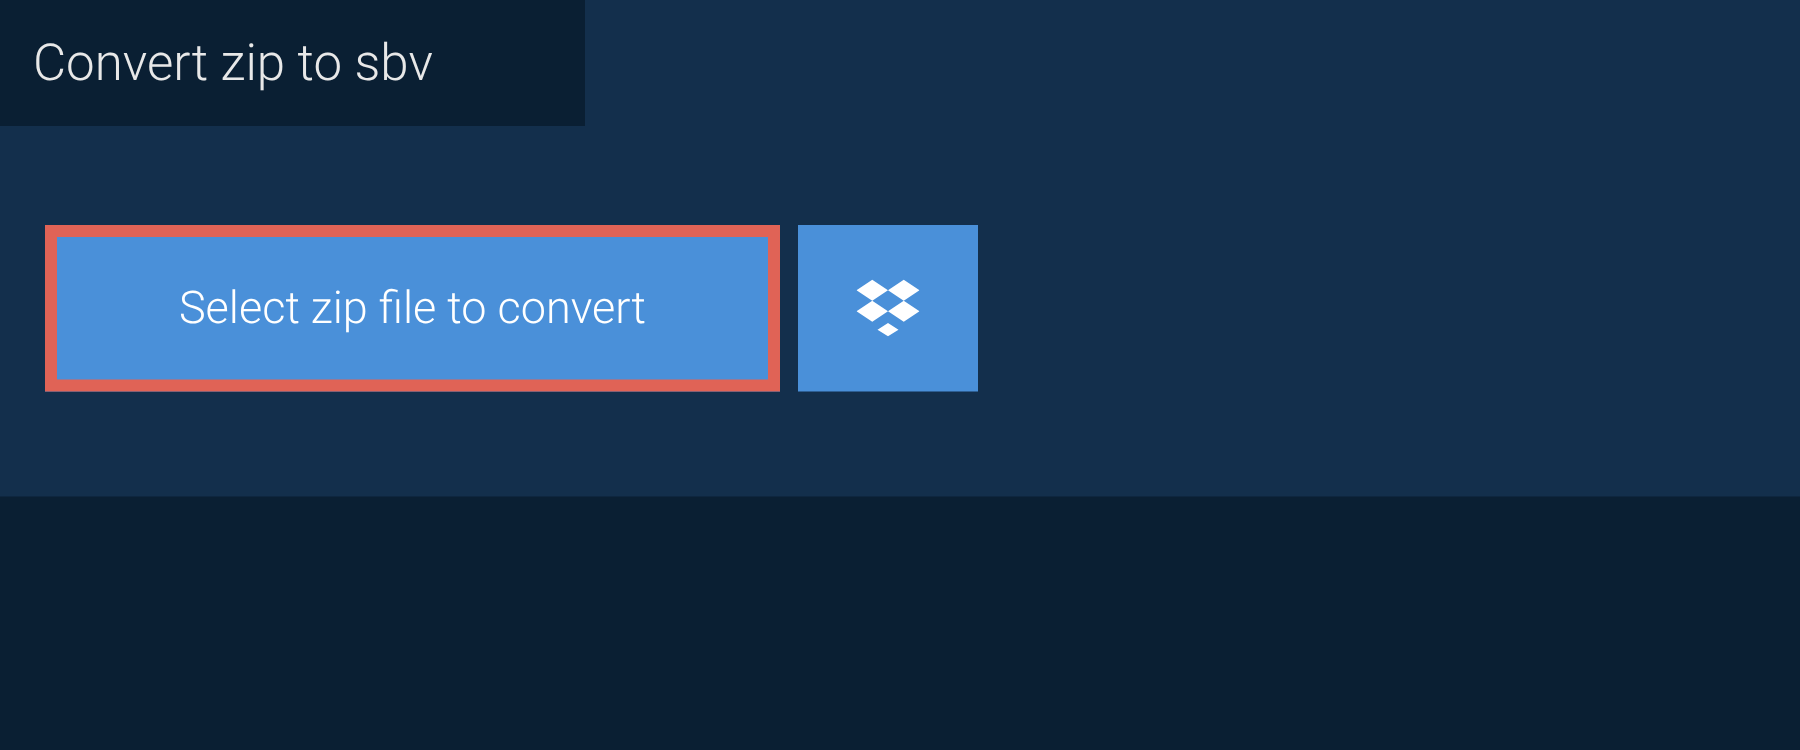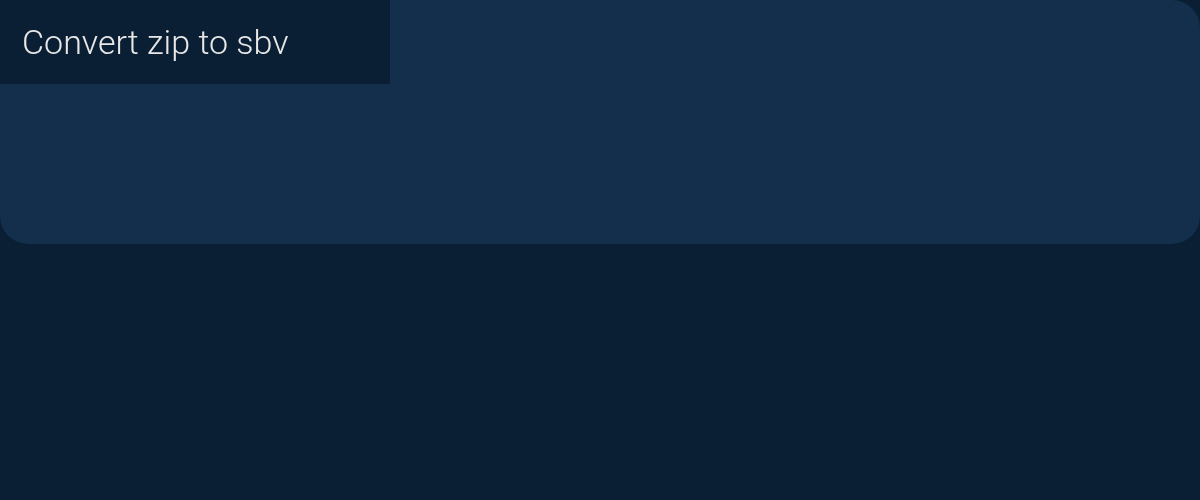--- a/index.html
+++ b/index.html
@@ -10,23 +10,22 @@
     body {
       width: 1200px;
       height: 500px;
       background: #0a1f33;
       font-family: -apple-system, BlinkMacSystemFont, "Segoe UI", Roboto, sans-serif;
       overflow: hidden;
     }
     .panel {
       background: #132f4c;
       width: 100%;
-      height: 244px;
+      height: 331px;
       position: relative;
-      border-radius: 28px;
     }
     .tab {
       position: absolute;
       top: 0;
       left: 0;
       background: #0a1f33;
       padding: 22px 36px 22px 22px;
       min-width: 390px;
     }
     .tab-label {
@@ -69,13 +68,25 @@
       fill: #fff;
     }
   </style>
 </head>
 <body>
 
 <div class="panel">
   <div class="tab">
     <span class="tab-label">Convert zip to sbv</span>
   </div>
+  <div class="button-row">
+    <div class="select-button">
+      <span>Select zip file to convert</span>
+    </div>
+    <div class="dropbox-button">
+      <span>
+        <svg viewBox="0 0 24 24">
+          <path d="M6 2L0 6l6 4-6 4 6 4 6-4 6 4 6-4-6-4 6-4-6-4-6 4-6-4zm6 4l6 4-6 4-6-4 6-4zm0 12.5l-4 2.5 4 2.5 4-2.5-4-2.5z"></path>
+        </svg>
+      </span>
+    </div>
+  </div>
 </div>
 
 </body></html>

